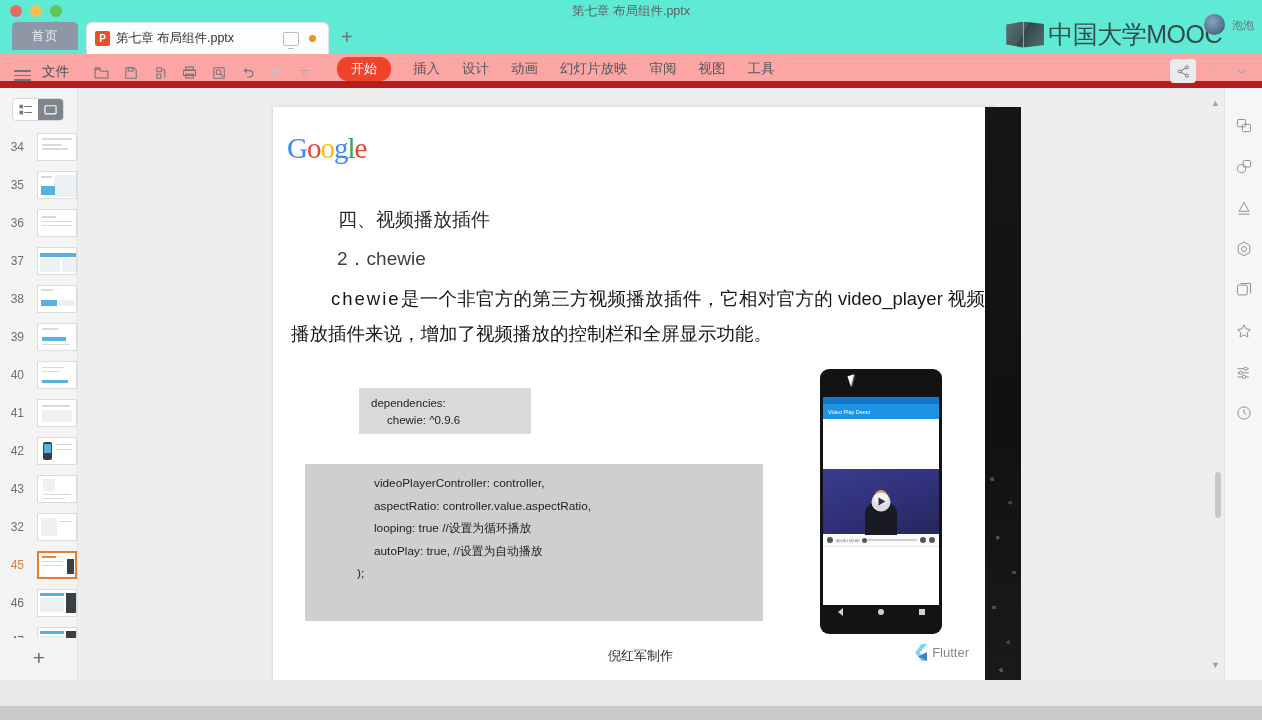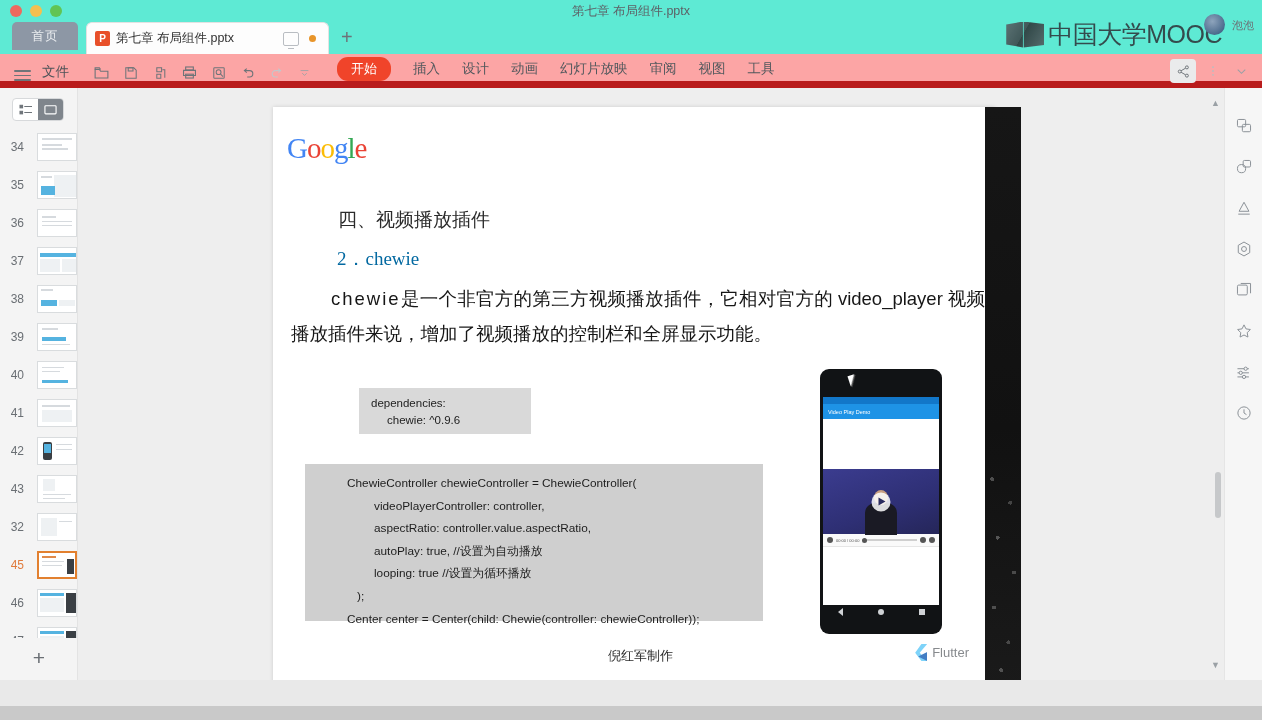--- a/index.html
+++ b/index.html
@@ -238,22 +238,22 @@
     font-family: "Liberation Serif", serif;
     letter-spacing: 1px;
   }
   .s-sub1 {
     position: absolute; left: 65px; top: 100px;
     font-size: 19px; color: #2b2b2b;
     font-family: "Liberation Serif", serif;
   }
   .s-sub2 {
     position: absolute; left: 64px; top: 139px;
-    font-size: 19px; color: #0369a1;
-    font-family: Liberation Serif, serif;
+    font-size: 19px; color: #404040;
+    font-family: Liberation Sans, sans-serif;
   }
   .s-para {
     position: absolute; left: 18px; top: 174px;
     width: 694px;
     font-size: 18.5px; line-height: 35px;
     color: #161616; text-align: justify;
     font-family: "Liberation Serif", serif;
     text-indent: 40px;
   }
   .mono { font-family: "Liberation Sans", sans-serif; letter-spacing: 2px; }
@@ -737,27 +737,25 @@
       <div class="s-sub2">2．chewie</div>
 
       <div class="s-para"><span class="mono">chewie</span><span>是一个非官方的第三方视频播放插件，它相对官方的 </span><span class="mono2">video_player</span><span> 视频播放插件来说，增加了视频播放的控制栏和全屏显示功能。</span></div>
 
       <div class="code-small">
         <div>dependencies:</div>
         <div class="i">chewie: ^0.9.6</div>
       </div>
 
       <div class="code-big">
-        <div>ChewieController chewieController = ChewieController(</div>
         <div class="i1">videoPlayerController: controller,</div>
         <div class="i1">aspectRatio: controller.value.aspectRatio,</div>
+        <div class="i1">looping: true   //设置为循环播放</div>
         <div class="i1">autoPlay: true, //设置为自动播放</div>
-        <div class="i1">looping: true   //设置为循环播放</div>
         <div class="i0">);</div>
-        <div>Center center = Center(child: Chewie(controller: chewieController));</div>
       </div>
 
       <div class="phone">
         <div class="cursor-arrow"></div>
         <div class="ph-screen">
           <div class="ph-status"></div>
           <div class="ph-appbar">
             <span class="ph-appbar-text">Video Play Demo</span>
           </div>
           <div class="ph-white1"></div>

